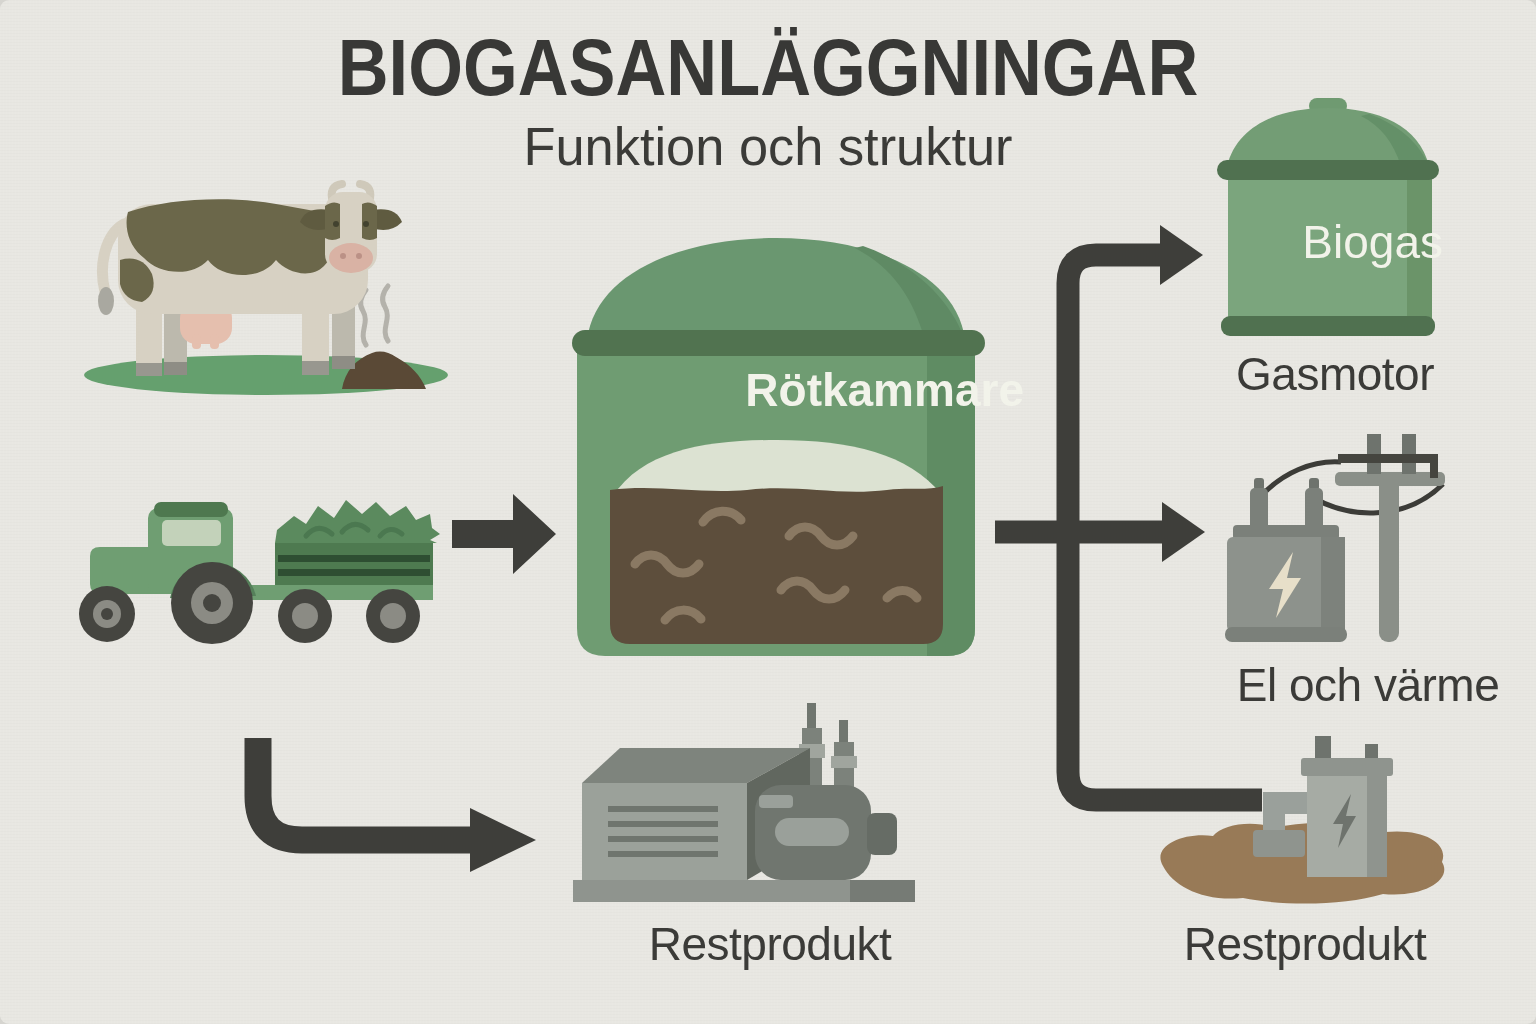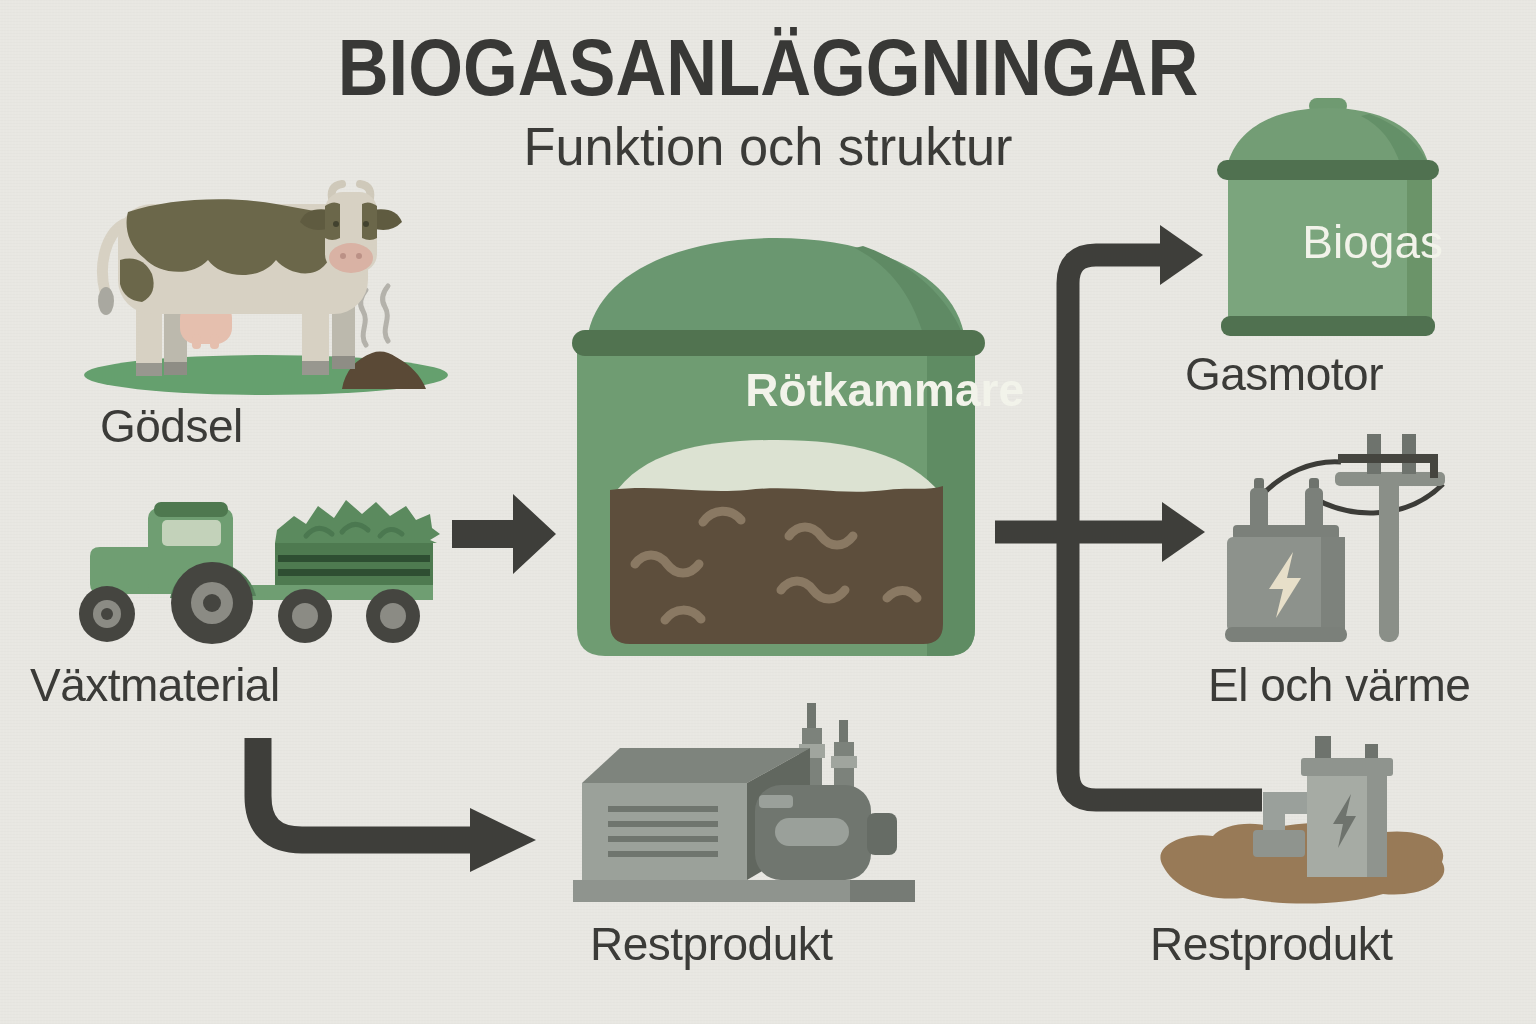--- a/index.html
+++ b/index.html
@@ -3,34 +3,35 @@
 <meta charset="utf-8">
 <style>
   html,body{margin:0;padding:0;background:#d6d5d0;}
   #stage{
     position:relative;width:1536px;height:1024px;overflow:hidden;
     font-family:"Liberation Sans","DejaVu Sans",sans-serif;
     background:
       repeating-linear-gradient(0deg, rgba(110,110,100,0.025) 0 1px, rgba(0,0,0,0) 1px 3px),
       repeating-linear-gradient(90deg, rgba(255,255,255,0.05) 0 1px, rgba(0,0,0,0) 1px 3px),
       #e8e7e2;
+    border-radius: 9px;
   }
   .abs{position:absolute;}
   .title{
     left:0;top:26px;width:1536px;text-align:center;
     font-size:80px;font-weight:800;color:#383836;letter-spacing:0px;
     transform:scaleX(0.88);line-height:1.05;white-space:nowrap;
   }
   .subtitle{
     left:0;top:118px;width:1536px;text-align:center;
     font-size:54px;font-weight:400;color:#3b3b38;
     transform:scaleX(0.97);line-height:1.05;white-space:nowrap;
   }
   .node-label{
-    font-size:46px;font-weight:500;color:#3b3b38;text-align:left;
+    font-size:46px;font-weight:500;color:#3b3b38;text-align:center;
     line-height:1.05;letter-spacing:-0.5px;white-space:nowrap;
   }
   .on-green{
     font-size:46px;font-weight:600;color:#f2f3ea;text-align:right;
     line-height:1.05;white-space:nowrap;
   }
   svg{display:block;overflow:visible;}
 </style>
 </head>
 <body>
@@ -74,21 +75,20 @@
 
     <rect x="245" y="10" width="52" height="80" rx="18" fill="#d7d1c3"></rect>
     <path fill="#6b674a" d="M245,24 Q253,18 260,22 L260,56 Q252,60 245,56 Z"></path>
     <path fill="#6b674a" d="M297,24 Q289,18 282,22 L282,56 Q290,60 297,56 Z"></path>
     <circle cx="256" cy="42" r="3" fill="#42422f"></circle>
     <circle cx="286" cy="42" r="3" fill="#42422f"></circle>
     <ellipse cx="271" cy="76" rx="22" ry="15" fill="#d9b2a4"></ellipse>
     <circle cx="263" cy="74" r="3" fill="#bb9186"></circle>
     <circle cx="279" cy="74" r="3" fill="#bb9186"></circle>
   </svg>
-  <div class="abs node-label" style="left:100px;top:402px;width:320px">Gödsel</div>
 
   <svg class="abs" style="left:80px;top:492px" width="360" height="155" viewBox="0 0 360 155">
 
     <path fill="#5b8a5e" d="M195,51 L197,38 L214,24 L226,32 L238,14 L254,26 L266,8 L282,22 L296,10 L310,24 L326,14 L336,28 L350,22 L352,36 L360,42 L350,48 L357,51 Z"></path>
     <path fill="none" stroke="#4b7850" stroke-width="5" stroke-linecap="round" d="M226,44 q12,-14 26,-2 M262,40 q12,-14 26,-2 M300,44 q10,-12 22,-2"></path>
 
     <rect x="195" y="51" width="158" height="42" fill="#4e7a50"></rect>
     <rect x="198" y="63" width="152" height="7" fill="#2e4e32"></rect>
     <rect x="198" y="77" width="152" height="7" fill="#2e4e32"></rect>
     <rect x="150" y="93" width="203" height="15" fill="#6f9e72"></rect>
@@ -103,21 +103,20 @@
     <circle cx="132" cy="111" r="21" fill="#8b8b84"></circle>
     <circle cx="132" cy="111" r="9" fill="#454540"></circle>
     <circle cx="27" cy="122" r="28" fill="#454540"></circle>
     <circle cx="27" cy="122" r="14" fill="#8b8b84"></circle>
     <circle cx="27" cy="122" r="6" fill="#454540"></circle>
     <circle cx="225" cy="124" r="27" fill="#454540"></circle>
     <circle cx="225" cy="124" r="13" fill="#8b8b84"></circle>
     <circle cx="313" cy="124" r="27" fill="#454540"></circle>
     <circle cx="313" cy="124" r="13" fill="#8b8b84"></circle>
   </svg>
-  <div class="abs node-label" style="left:30px;top:661px;width:330px">Växtmaterial</div>
 
   <svg class="abs" style="left:557px;top:230px" width="440" height="430" viewBox="0 0 440 430">
     <path fill="#6a9770" d="M30,110 C38,44 122,8 219,8 C316,8 400,44 408,110 Z"></path>
     <path fill="#5f8a64" d="M306,16 C352,32 392,66 408,110 L368,110 C356,68 336,38 298,18 Z"></path>
     <path fill="#6f9c72" d="M20,112 L418,112 L418,398 Q418,426 390,426 L48,426 Q20,426 20,398 Z"></path>
     <path fill="#5f8c63" d="M370,112 L418,112 L418,398 Q418,426 390,426 L370,426 Z"></path>
     <path fill="#dce2d2" d="M56,266 C86,220 150,210 220,210 C294,210 352,224 384,264 L384,300 L56,300 Z"></path>
     <path fill="#5d4e3c" d="M53,260 C100,254 140,264 190,260 C240,254 280,266 330,260 C352,257 372,261 386,256
              L386,394 Q386,414 366,414 L73,414 Q53,414 53,394 Z"></path>
     <g fill="none" stroke="#8a7963" stroke-width="9" stroke-linecap="round">

